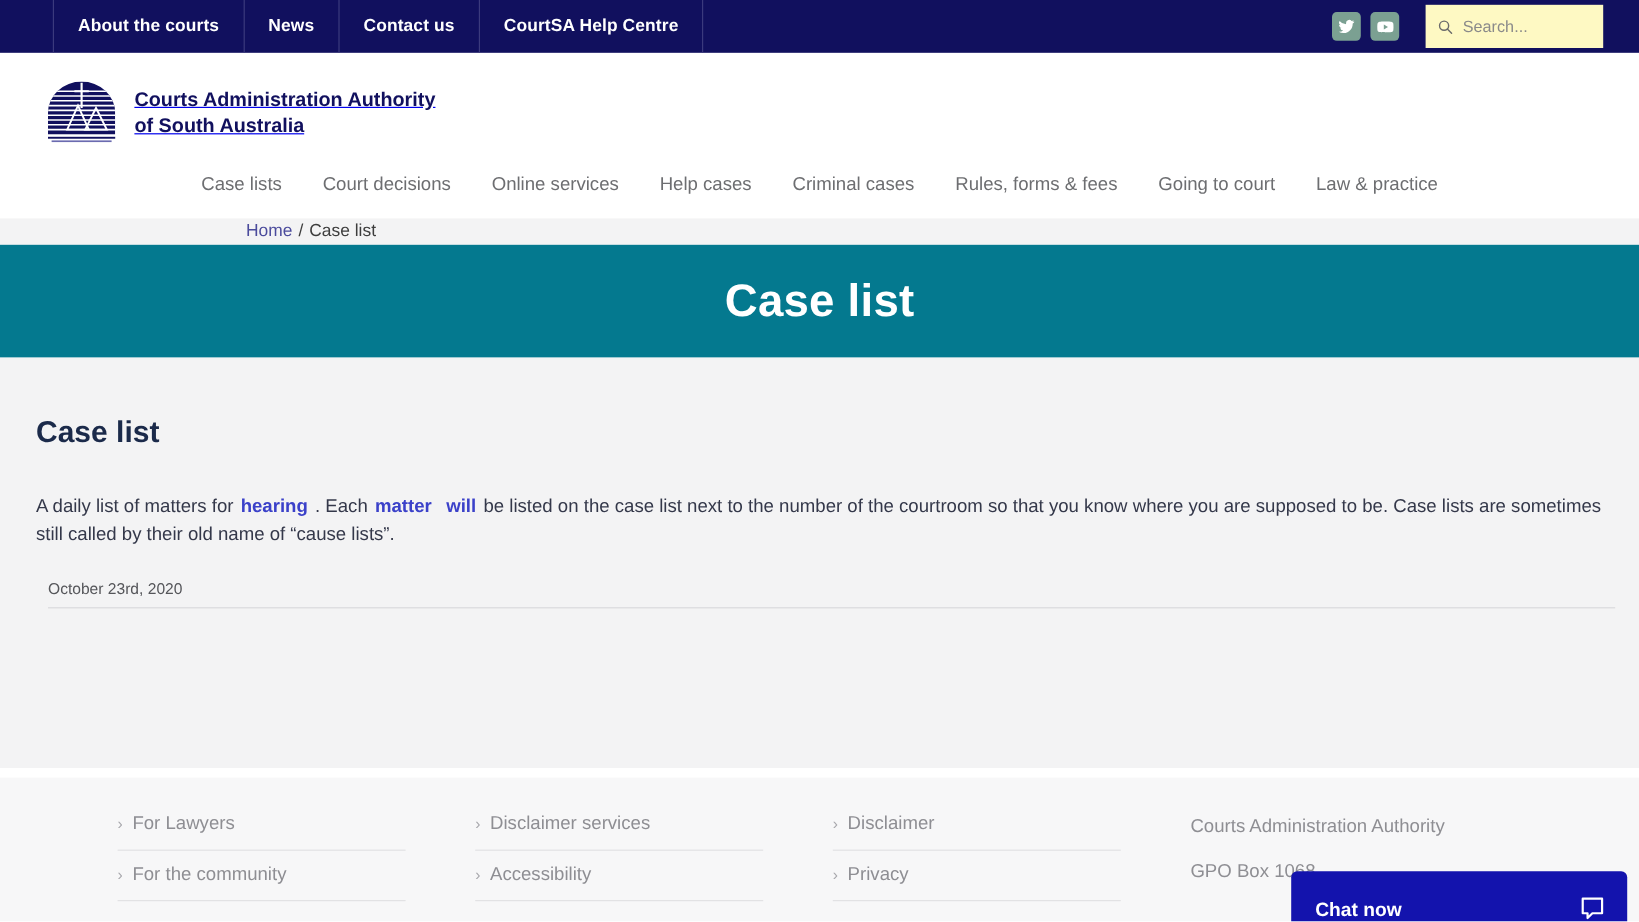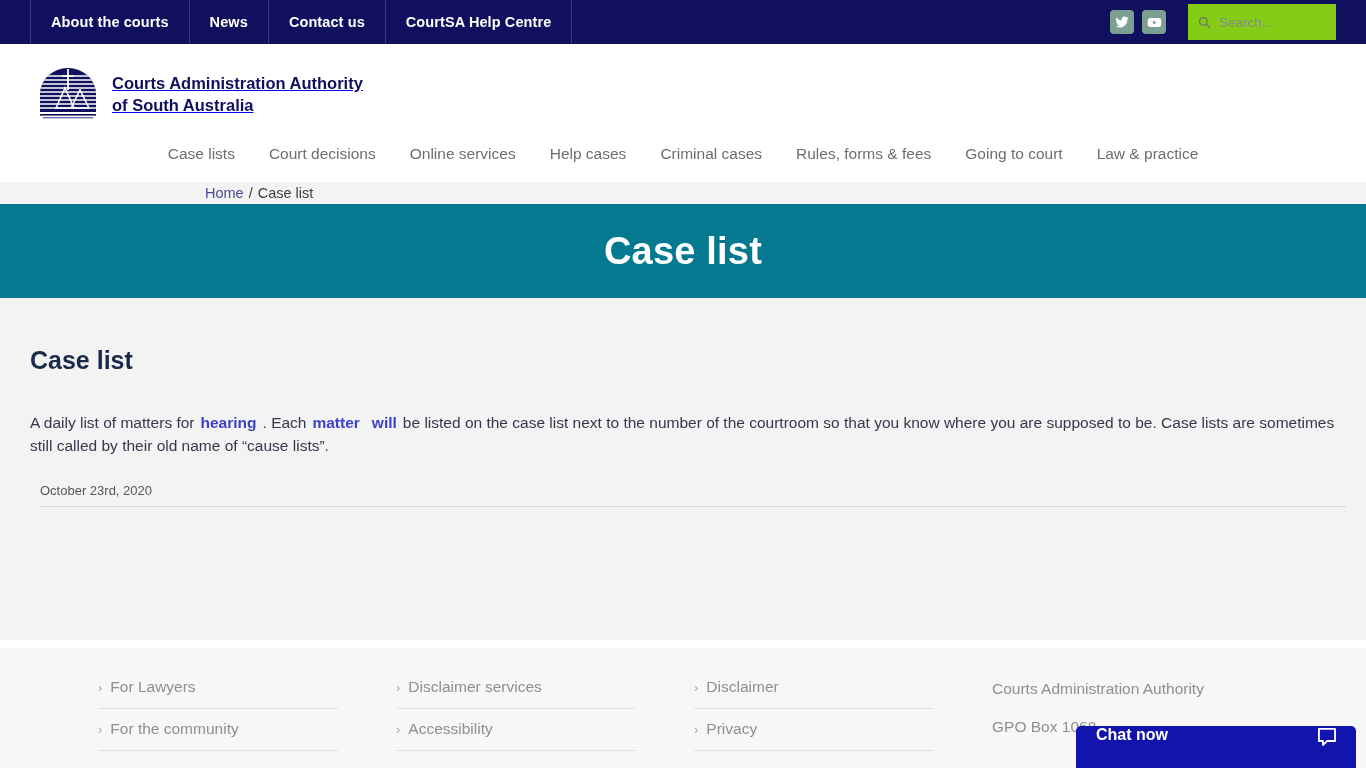--- a/index.html
+++ b/index.html
@@ -17,21 +17,21 @@
   .utility-bar {
     height: 44px;
     background: #11105e;
     display: flex;
     align-items: center;
     position: relative;
   }
   .util-nav {
     display: flex;
     align-items: center;
-    margin-left: 30px;
+    margin-left: 44px;
     height: 44px;
   }
   .util-link {
     color: #ffffff;
     font-size: 14.5px;
     font-weight: 700;
     text-decoration: none;
     padding: 0 20px;
     line-height: 44px;
     height: 44px;
@@ -63,21 +63,21 @@
     border-radius: 4px;
     display: flex;
     align-items: center;
     justify-content: center;
   }
   .social-btn svg { display: block; }
 
   .search-box {
     width: 148px;
     height: 36px;
-    background: #84cc16;
+    background: #fef9c3;
     display: flex;
     align-items: center;
     padding: 0 10px;
     margin-right: 30px;
   }
   .search-box svg { flex: 0 0 auto; margin-right: 8px; }
   .search-input {
     border: 0;
     outline: 0;
     font-family: "Liberation Sans", sans-serif;
@@ -231,21 +231,21 @@
   
   .chat-widget {
     position: absolute;
     right: 10px;
     bottom: 0;
     width: 280px;
     height: 42px;
     background: #1313ad;
     border-radius: 5px 5px 0 0;
     display: flex;
-    align-items: flex-start;
+    align-items: flex-end;
     justify-content: space-between;
     padding: 0 18px 0 20px;
   }
   .chat-label {
     color: #ffffff;
     font-size: 16px;
     font-weight: 700;
   }
 </style>
 </head>

